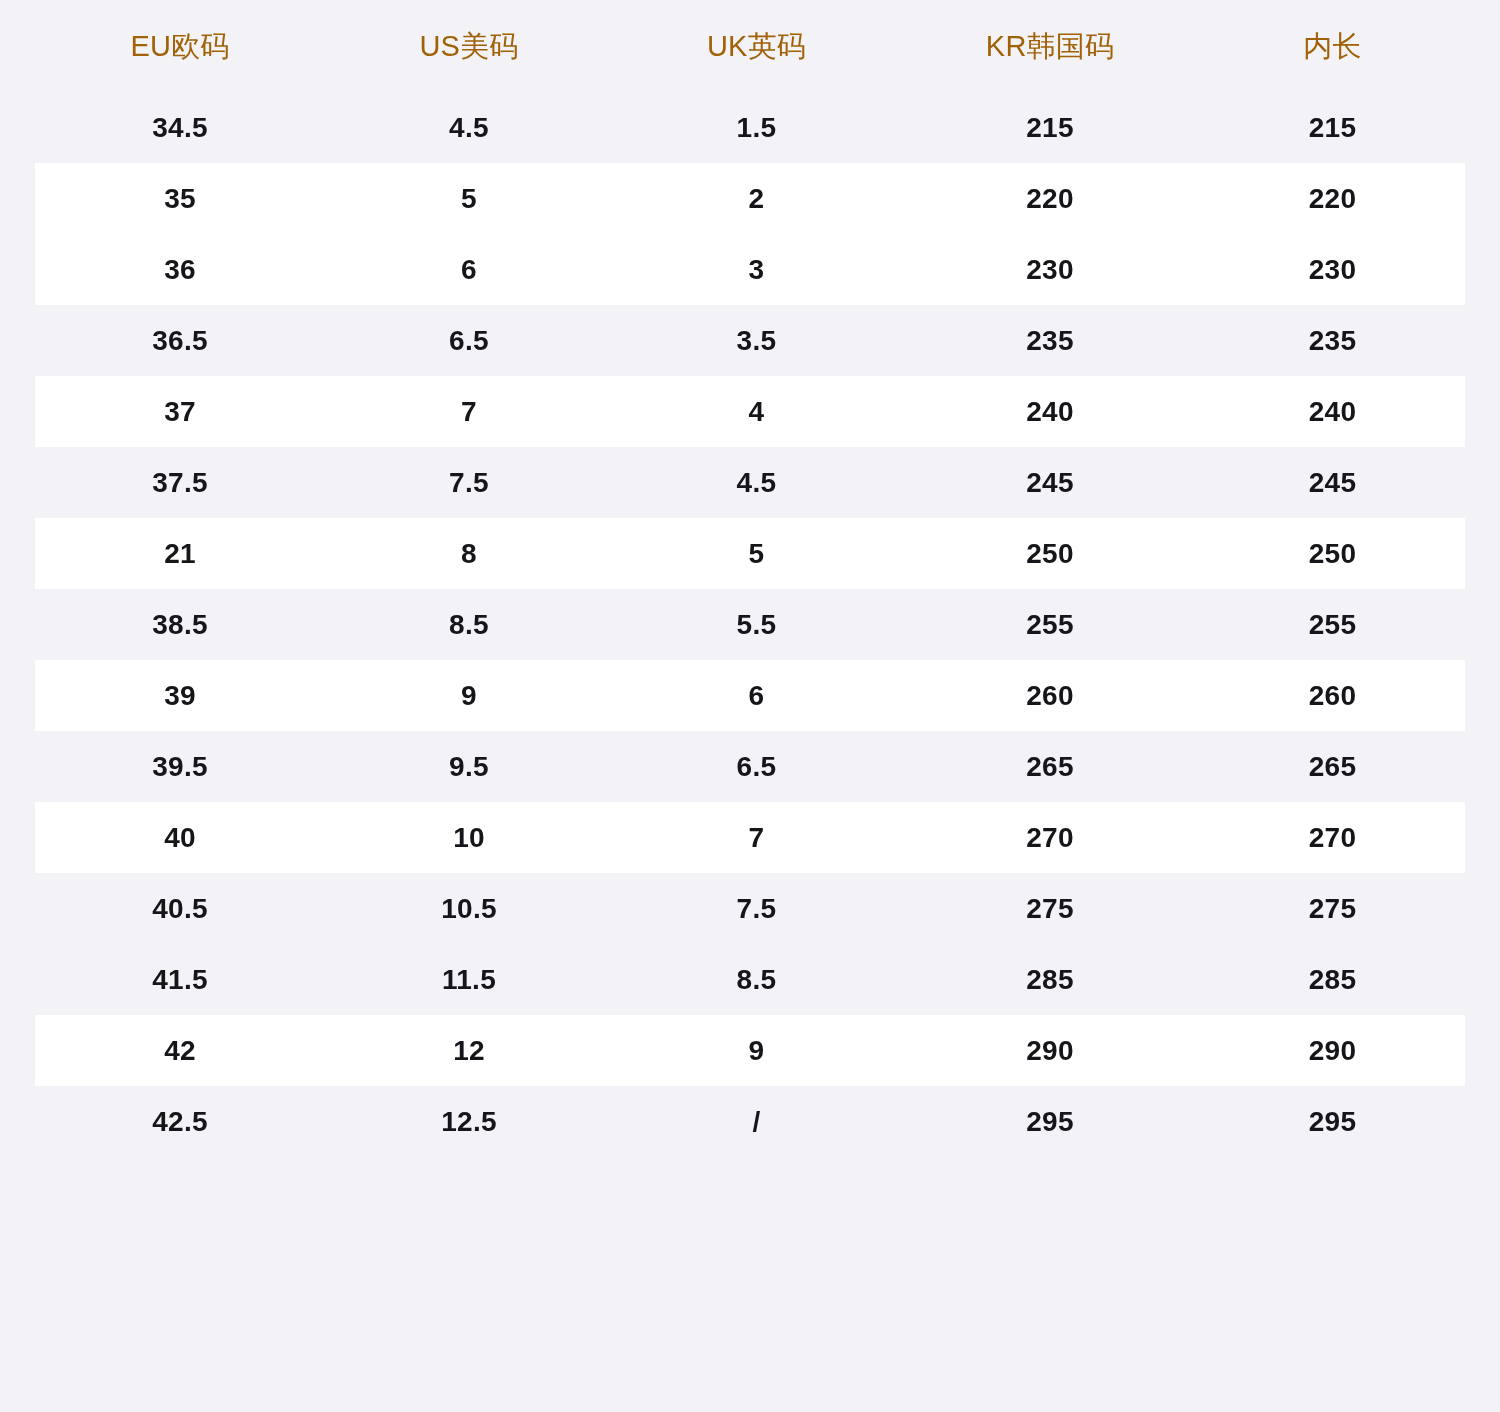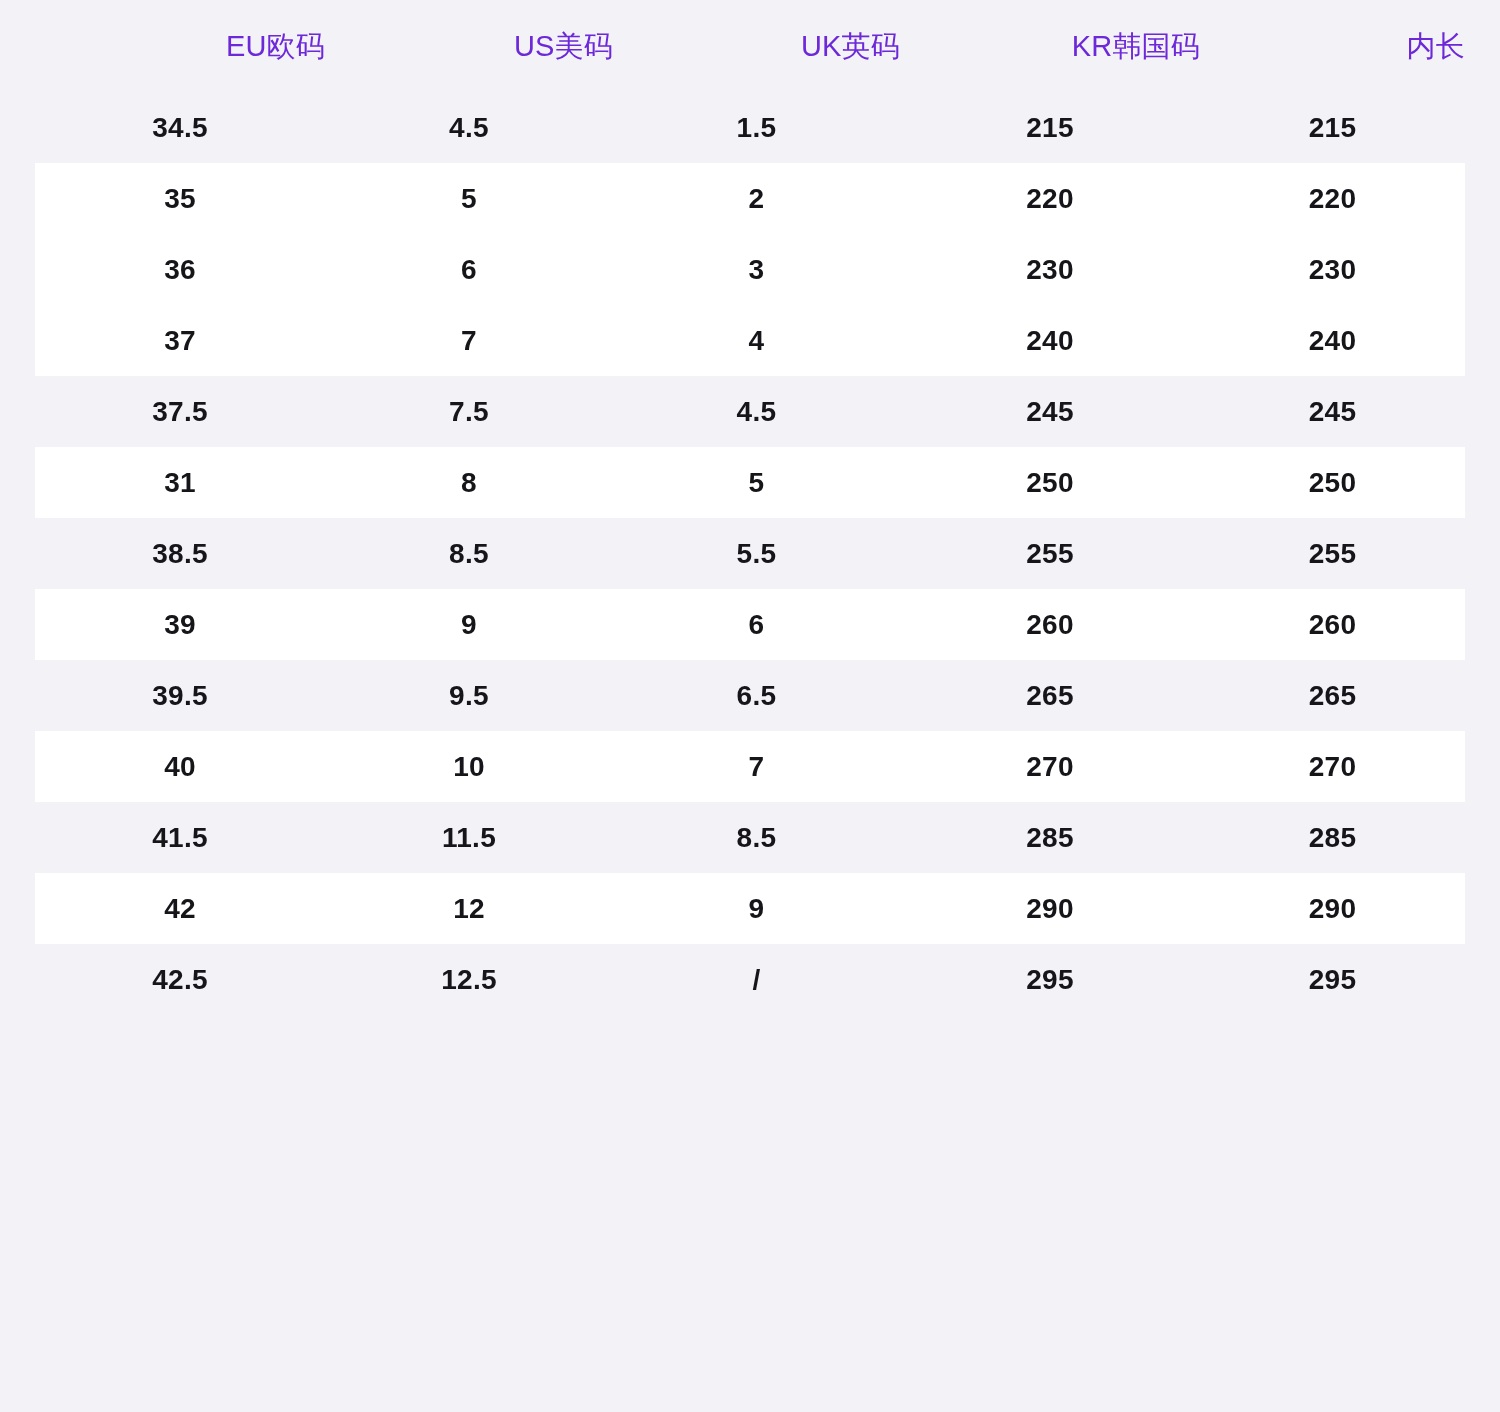--- a/index.html
+++ b/index.html
@@ -33,25 +33,25 @@
   .col-eu { width: 290px; }
   .col-us { width: 288px; }
   .col-uk { width: 287px; }
   .col-kr { width: 300px; }
   .col-il { width: 265px; }
 
   thead th {
     height: 92px;
     padding: 0;
     background: #f3f3f7;
-    color: #6d28d9;
+    color: #a16207;
     font-weight: 400;
     font-size: 29px;
     line-height: 92px;
-    text-align: right;
+    text-align: center;
     vertical-align: middle;
     letter-spacing: 0.2px;
     white-space: nowrap;
   }
 
   tbody td {
     height: 71px;
     padding: 0;
     font-weight: 700;
     font-size: 28px;
@@ -101,36 +101,43 @@
           <td>220</td>
           <td>220</td>
         </tr>
         <tr class="row-odd">
           <td>36</td>
           <td>6</td>
           <td>3</td>
           <td>230</td>
           <td>230</td>
         </tr>
+        <tr class="row-even">
+          <td>36.5</td>
+          <td>6.5</td>
+          <td>3.5</td>
+          <td>235</td>
+          <td>235</td>
+        </tr>
         <tr class="row-odd">
           <td>37</td>
           <td>7</td>
           <td>4</td>
           <td>240</td>
           <td>240</td>
         </tr>
         <tr class="row-even">
           <td>37.5</td>
           <td>7.5</td>
           <td>4.5</td>
           <td>245</td>
           <td>245</td>
         </tr>
         <tr class="row-odd">
-          <td>31</td>
+          <td>21</td>
           <td>8</td>
           <td>5</td>
           <td>250</td>
           <td>250</td>
         </tr>
         <tr class="row-even">
           <td>38.5</td>
           <td>8.5</td>
           <td>5.5</td>
           <td>255</td>
@@ -151,20 +158,27 @@
           <td>265</td>
         </tr>
         <tr class="row-odd">
           <td>40</td>
           <td>10</td>
           <td>7</td>
           <td>270</td>
           <td>270</td>
         </tr>
         <tr class="row-even">
+          <td>40.5</td>
+          <td>10.5</td>
+          <td>7.5</td>
+          <td>275</td>
+          <td>275</td>
+        </tr>
+        <tr class="row-even">
           <td>41.5</td>
           <td>11.5</td>
           <td>8.5</td>
           <td>285</td>
           <td>285</td>
         </tr>
         <tr class="row-odd">
           <td>42</td>
           <td>12</td>
           <td>9</td>

